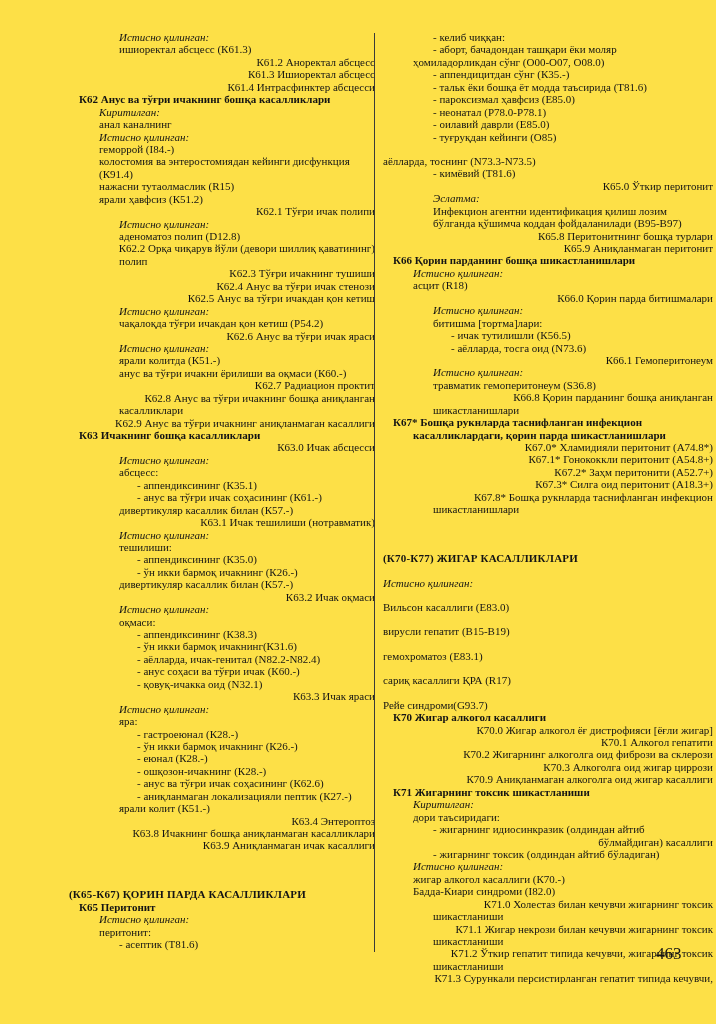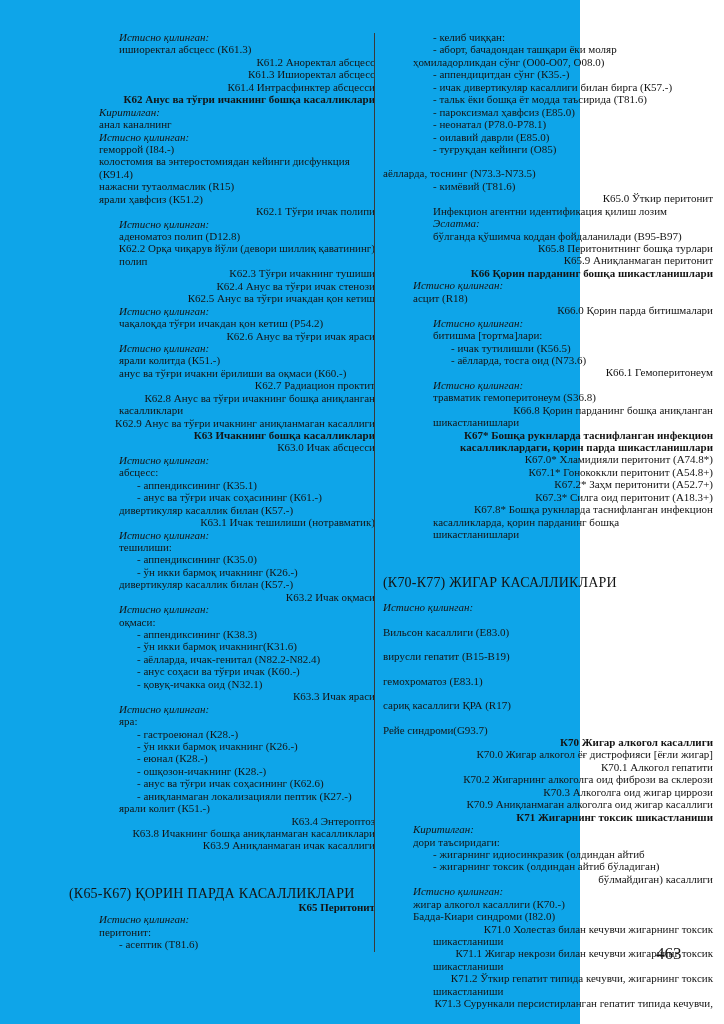--- a/index.html
+++ b/index.html
@@ -7,23 +7,23 @@
     padding: 0;
     width: 724px;
     height: 1024px;
     background: #ffffff;
     font-family: "Liberation Serif", serif;
     color: #141414;
     overflow: hidden;
   }
   .page {
     position: relative;
-    width: 580px;
+    width: 716px;
     height: 1024px;
-    background: #0ea5e9;
+    background: #fde047;
   }
   .col {
     position: absolute;
     top: 31px;
   }
   .col-left  { left: 69px;  width: 306px; }
   .col-right { left: 383px; width: 330px; }
   .divider {
     position: absolute;
     left: 374px;
@@ -33,22 +33,22 @@
     background: #3a3a3a;
   }
   .line {
     font-size: 11px;
     line-height: 12.45px;
     height: 12.45px;
     white-space: nowrap;
   }
   .st-n { }
   .st-i { font-style: italic; }
-  .st-b { font-weight: 700; text-align: right; }
-  .st-h { font-weight: 400; font-size: 14px; letter-spacing: 0.2px; }
+  .st-b { font-weight: 700; }
+  .st-h { font-weight: 700; font-size: 11px; letter-spacing: 0.2px; }
   .st-sp { }
   .ind0 { padding-left: 0; margin-top: 12px; }
   .ind1 { padding-left: 10px; }
   .ind2 { padding-left: 19px; text-align: right; }
   .ind3 { padding-left: 30px; }
   .ind4 { padding-left: 50px; }
   .ind5 { padding-left: 68px; }
   .page-number {
     position: absolute;
     left: 656px;
@@ -134,31 +134,30 @@
       <div class="line ind3 st-i">Истисно қилинган:</div>
       <div class="line ind3 st-n">перитонит:</div>
       <div class="line ind4 st-n">- асептик (Т81.6)</div>
     </div>
   <div class="divider"></div>
   <div class="col col-right">
       <div class="line ind4 st-n">- келиб чиққан:</div>
       <div class="line ind4 st-n">- аборт, бачадондан ташқари ёки моляр</div>
       <div class="line ind3 st-n">ҳомиладорликдан сўнг (О00-О07, О08.0)</div>
       <div class="line ind4 st-n">- аппендицитдан сўнг (К35.-)</div>
-      <div class="line ind4 st-n">- ичак дивертикуляр касаллиги билан бирга (К57.-)</div>
       <div class="line ind4 st-n">- тальк ёки бошқа ёт модда таъсирида (Т81.6)</div>
       <div class="line ind4 st-n">- пароксизмал ҳавфсиз (Е85.0)</div>
       <div class="line ind4 st-n">- неонатал (Р78.0-Р78.1)</div>
       <div class="line ind4 st-n">- оилавий даврли (Е85.0)</div>
       <div class="line ind4 st-n">- туғруқдан кейинги (О85)</div>
       <div class="line ind0 st-n">аёлларда, тоснинг (N73.3-N73.5)</div>
       <div class="line ind4 st-n">- кимёвий (Т81.6)</div>
       <div class="line ind2 st-n">К65.0 Ўткир перитонит</div>
+      <div class="line ind4 st-i">Эслатма:</div>
       <div class="line ind4 st-n">Инфекцион агентни идентификация қилиш лозим</div>
-      <div class="line ind4 st-i">Эслатма:</div>
       <div class="line ind4 st-n">бўлганда қўшимча коддан фойдаланилади (В95-В97)</div>
       <div class="line ind2 st-n">К65.8 Перитонитнинг бошқа турлари</div>
       <div class="line ind2 st-n">К65.9 Аниқланмаган перитонит</div>
       <div class="line ind1 st-b">К66 Қорин парданинг бошқа шикастланишлари</div>
       <div class="line ind3 st-i">Истисно қилинган:</div>
       <div class="line ind3 st-n">асцит (R18)</div>
       <div class="line ind2 st-n">К66.0 Қорин парда битишмалари</div>
       <div class="line ind4 st-i">Истисно қилинган:</div>
       <div class="line ind4 st-n">битишма [тортма]лари:</div>
       <div class="line ind5 st-n">- ичак тутилишли (К56.5)</div>
@@ -168,42 +167,41 @@
       <div class="line ind4 st-n">травматик гемоперитонеум (S36.8)</div>
       <div class="line ind2 st-n">К66.8 Қорин парданинг бошқа аниқланган</div>
       <div class="line ind4 st-n">шикастланишлари</div>
       <div class="line ind1 st-b">К67* Бошқа рукнларда таснифланган инфекцион</div>
       <div class="line ind3 st-b">касалликлардаги, қорин парда шикастланишлари</div>
       <div class="line ind2 st-n">К67.0* Хламидияли перитонит (А74.8*)</div>
       <div class="line ind2 st-n">К67.1* Гонококкли перитонит (А54.8+)</div>
       <div class="line ind2 st-n">К67.2* Заҳм перитонити (А52.7+)</div>
       <div class="line ind2 st-n">К67.3* Силга оид перитонит (А18.3+)</div>
       <div class="line ind2 st-n">К67.8* Бошқа рукнларда таснифланган инфекцион</div>
-      <div class="line ind4 st-n">касалликларда, қорин парданинг бошқа</div>
       <div class="line ind4 st-n">шикастланишлари</div>
       <div class="line ind0 st-sp"></div>
       <div class="line ind0 st-h">(К70-К77) ЖИГАР КАСАЛЛИКЛАРИ</div>
       <div class="line ind0 st-i">Истисно қилинган:</div>
       <div class="line ind0 st-n">Вильсон касаллиги (Е83.0)</div>
       <div class="line ind0 st-n">вирусли гепатит (В15-В19)</div>
       <div class="line ind0 st-n">гемохроматоз (Е83.1)</div>
       <div class="line ind0 st-n">сариқ касаллиги ҚРА (R17)</div>
       <div class="line ind0 st-n">Рейе синдроми(G93.7)</div>
       <div class="line ind1 st-b">К70 Жигар алкогол касаллиги</div>
       <div class="line ind2 st-n">К70.0 Жигар алкогол ёғ дистрофияси [ёғли жигар]</div>
       <div class="line ind2 st-n">К70.1 Алкогол гепатити</div>
       <div class="line ind2 st-n">К70.2 Жигарнинг алкоголга оид фибрози ва склерози</div>
       <div class="line ind2 st-n">К70.3 Алкоголга оид жигар циррози</div>
       <div class="line ind2 st-n">К70.9 Аниқланмаган алкоголга оид жигар касаллиги</div>
       <div class="line ind1 st-b">К71 Жигарнинг токсик шикастланиши</div>
       <div class="line ind3 st-i">Киритилган:</div>
       <div class="line ind3 st-n">дори таъсиридаги:</div>
       <div class="line ind4 st-n">- жигарнинг идиосинкразик (олдиндан айтиб</div>
+      <div class="line ind2 st-n">бўлмайдиган) касаллиги</div>
       <div class="line ind4 st-n">- жигарнинг токсик (олдиндан айтиб бўладиган)</div>
-      <div class="line ind2 st-n">бўлмайдиган) касаллиги</div>
       <div class="line ind3 st-i">Истисно қилинган:</div>
       <div class="line ind3 st-n">жигар алкогол касаллиги (К70.-)</div>
       <div class="line ind3 st-n">Бадда-Киари синдроми (I82.0)</div>
       <div class="line ind2 st-n">К71.0 Холестаз билан кечувчи жигарнинг токсик</div>
       <div class="line ind4 st-n">шикастланиши</div>
       <div class="line ind2 st-n">К71.1 Жигар некрози билан кечувчи жигарнинг токсик</div>
       <div class="line ind4 st-n">шикастланиши</div>
       <div class="line ind2 st-n">К71.2 Ўткир гепатит типида кечувчи, жигарнинг токсик</div>
       <div class="line ind4 st-n">шикастланиши</div>
       <div class="line ind2 st-n">К71.3 Сурункали персистирланган гепатит типида кечувчи,</div>

